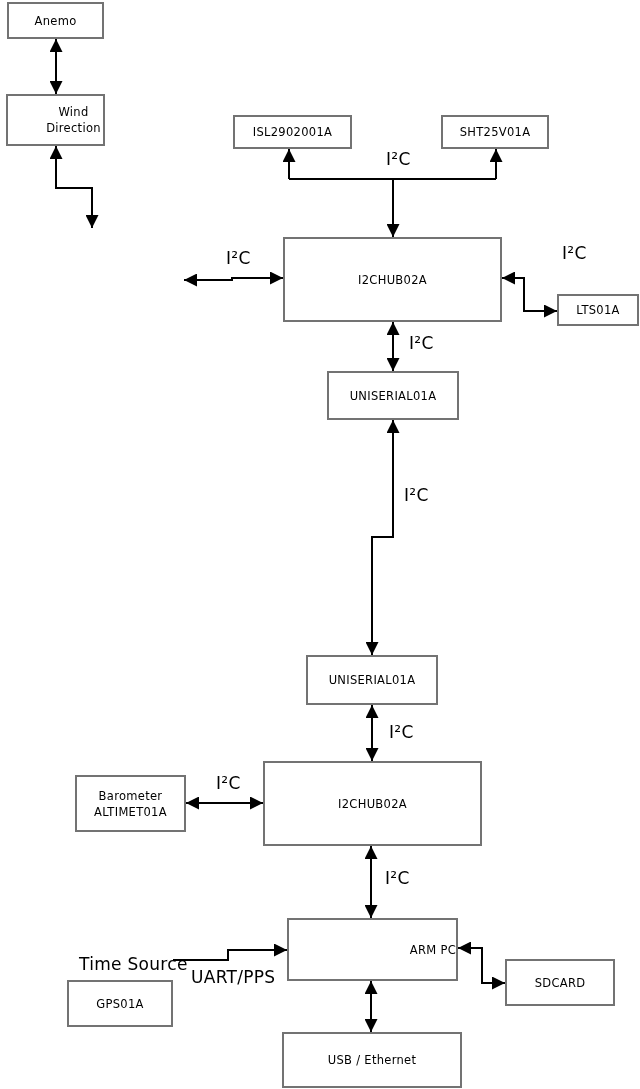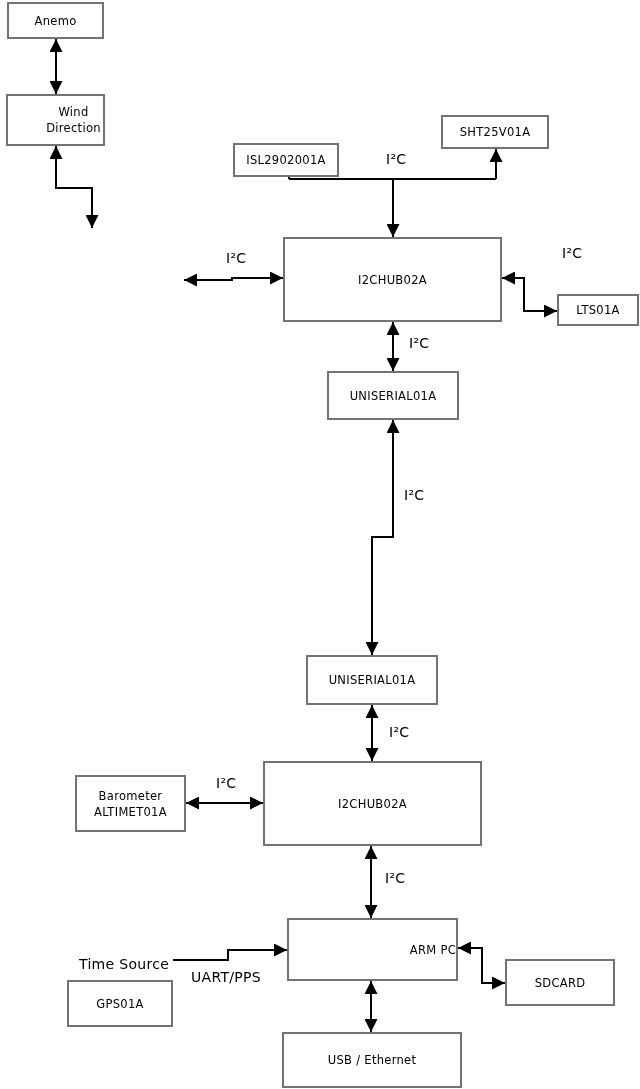--- a/index.html
+++ b/index.html
@@ -32,30 +32,30 @@
     align-items: center;
     justify-content: center;
     text-align: center;
     font-size: 11.5px;
     line-height: 16px;
     letter-spacing: 0.3px;
     white-space: pre-line;
   }
   .elabel {
     position: absolute;
-    font-size: 14px;
+    font-size: 17px;
     line-height: 13px;
     letter-spacing: 0.3px;
     white-space: nowrap;
   }
   
   #n-anemo      { left: 7px;   top: 2px;    width: 97px;  height: 37px; }
   #n-wind       { left: 6px;   top: 94px;   width: 99px;  height: 52px; padding-left: 36px; }
   #n-pic        { left: 2px;   top: 228px;  width: 182px; height: 99px; }
-  #n-isl        { left: 233px; top: 115px;  width: 106px; height: 34px; margin-top: 28px; }
+  #n-isl        { left: 233px; top: 115px;  width: 119px; height: 34px; }
   #n-sht        { left: 441px; top: 115px;  width: 108px; height: 34px; }
   #n-hub1       { left: 283px; top: 237px;  width: 219px; height: 85px; }
   #n-lts        { left: 557px; top: 294px;  width: 82px;  height: 32px; }
   #n-uni1       { left: 327px; top: 371px;  width: 132px; height: 49px; }
   #n-uni2       { left: 306px; top: 655px;  width: 132px; height: 50px; }
   #n-baro       { left: 75px;  top: 775px;  width: 111px; height: 57px; }
   #n-hub2       { left: 263px; top: 761px;  width: 219px; height: 85px; }
   #n-arm        { left: 287px; top: 918px;  width: 171px; height: 63px; justify-content: flex-end; }
   #n-gps        { left: 67px;  top: 936px;  width: 106px; height: 47px; margin-top: 44px; }
   #n-sdcard     { left: 505px; top: 959px;  width: 110px; height: 47px; }

